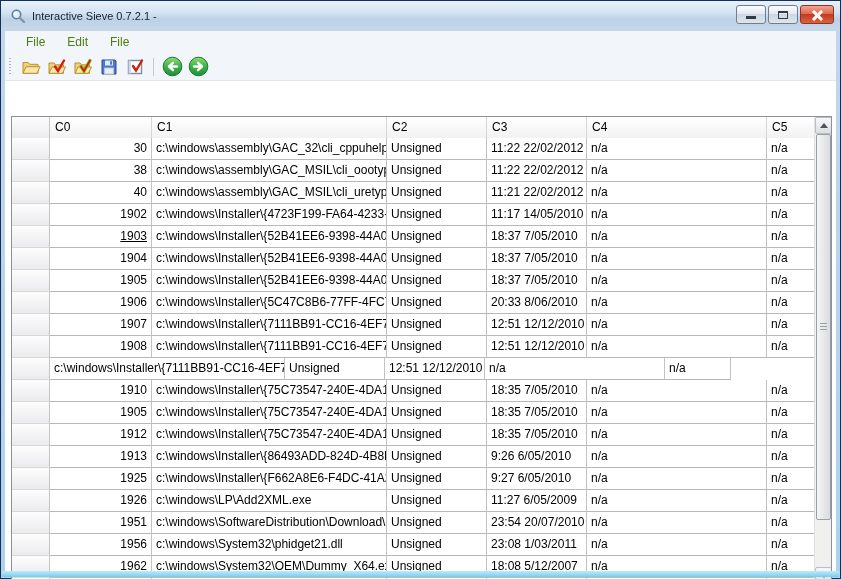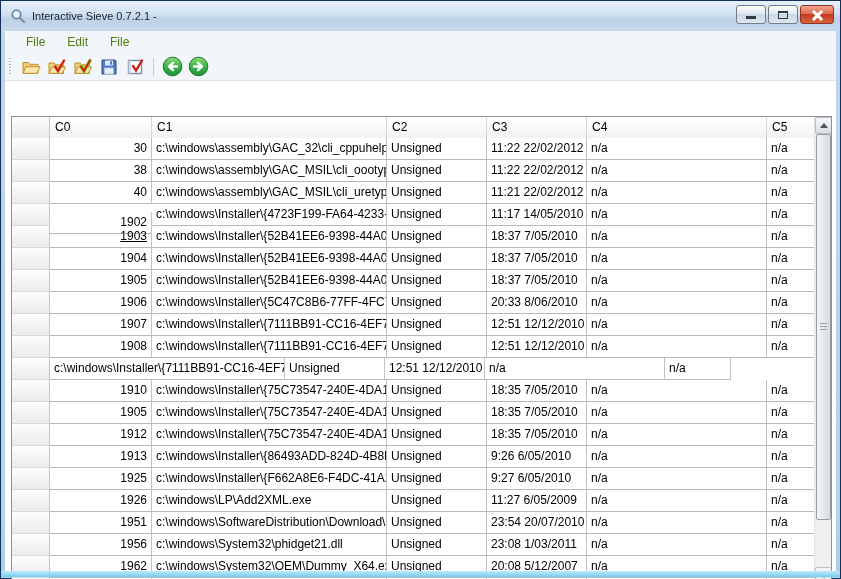--- a/index.html
+++ b/index.html
@@ -211,21 +211,21 @@
             <div class="cell sel" style="width: 38px;"></div>
             <div class="cell num" style="width: 102px;">40</div>
             <div class="cell" style="width: 235px;">c:\windows\assembly\GAC_MSIL\cli_uretypes...</div>
             <div class="cell" style="width: 100px;">Unsigned</div>
             <div class="cell" style="width: 100px;">11:21 22/02/2012</div>
             <div class="cell" style="width: 180px;">n/a</div>
             <div class="cell" style="width: 66px;">n/a</div>
           </div>
           <div class="grid-row">
             <div class="cell sel" style="width: 38px;"></div>
-            <div class="cell num" style="width: 102px; margin-top: 8px;">1902</div>
+            <div class="cell num" style="width: 102px;">1902</div>
             <div class="cell" style="width: 235px;">c:\windows\Installer\{4723F199-FA64-4233-8E...</div>
             <div class="cell" style="width: 100px;">Unsigned</div>
             <div class="cell" style="width: 100px;">11:17 14/05/2010</div>
             <div class="cell" style="width: 180px;">n/a</div>
             <div class="cell" style="width: 66px;">n/a</div>
           </div>
           <div class="grid-row">
             <div class="cell sel" style="width: 38px;"></div>
             <div class="cell num" style="width: 102px; text-decoration: underline;">1903</div>
             <div class="cell" style="width: 235px;">c:\windows\Installer\{52B41EE6-9398-44A0-B...</div>
@@ -357,21 +357,21 @@
             <div class="cell" style="width: 100px;">Unsigned</div>
             <div class="cell" style="width: 100px;">23:08 1/03/2011</div>
             <div class="cell" style="width: 180px;">n/a</div>
             <div class="cell" style="width: 66px;">n/a</div>
           </div>
           <div class="grid-row">
             <div class="cell sel" style="width: 38px;"></div>
             <div class="cell num" style="width: 102px;">1962</div>
             <div class="cell" style="width: 235px;">c:\windows\System32\OEM\Dummy_X64.exe</div>
             <div class="cell" style="width: 100px;">Unsigned</div>
-            <div class="cell" style="width: 100px;">20:08 5/12/2007</div>
+            <div class="cell" style="width: 100px;">18:08 5/12/2007</div>
             <div class="cell" style="width: 180px;">n/a</div>
             <div class="cell" style="width: 66px;">n/a</div>
           </div>
           <div class="grid-row">
             <div class="cell sel" style="width: 38px;"></div>
             <div class="cell num" style="width: 102px;">1963</div>
             <div class="cell" style="width: 235px;">c:\windows\System32\OEM\Dummy_X86.exe</div>
             <div class="cell" style="width: 100px;">Unsigned</div>
             <div class="cell" style="width: 100px;">12:08 6/12/2007</div>
             <div class="cell" style="width: 180px;">n/a</div>

